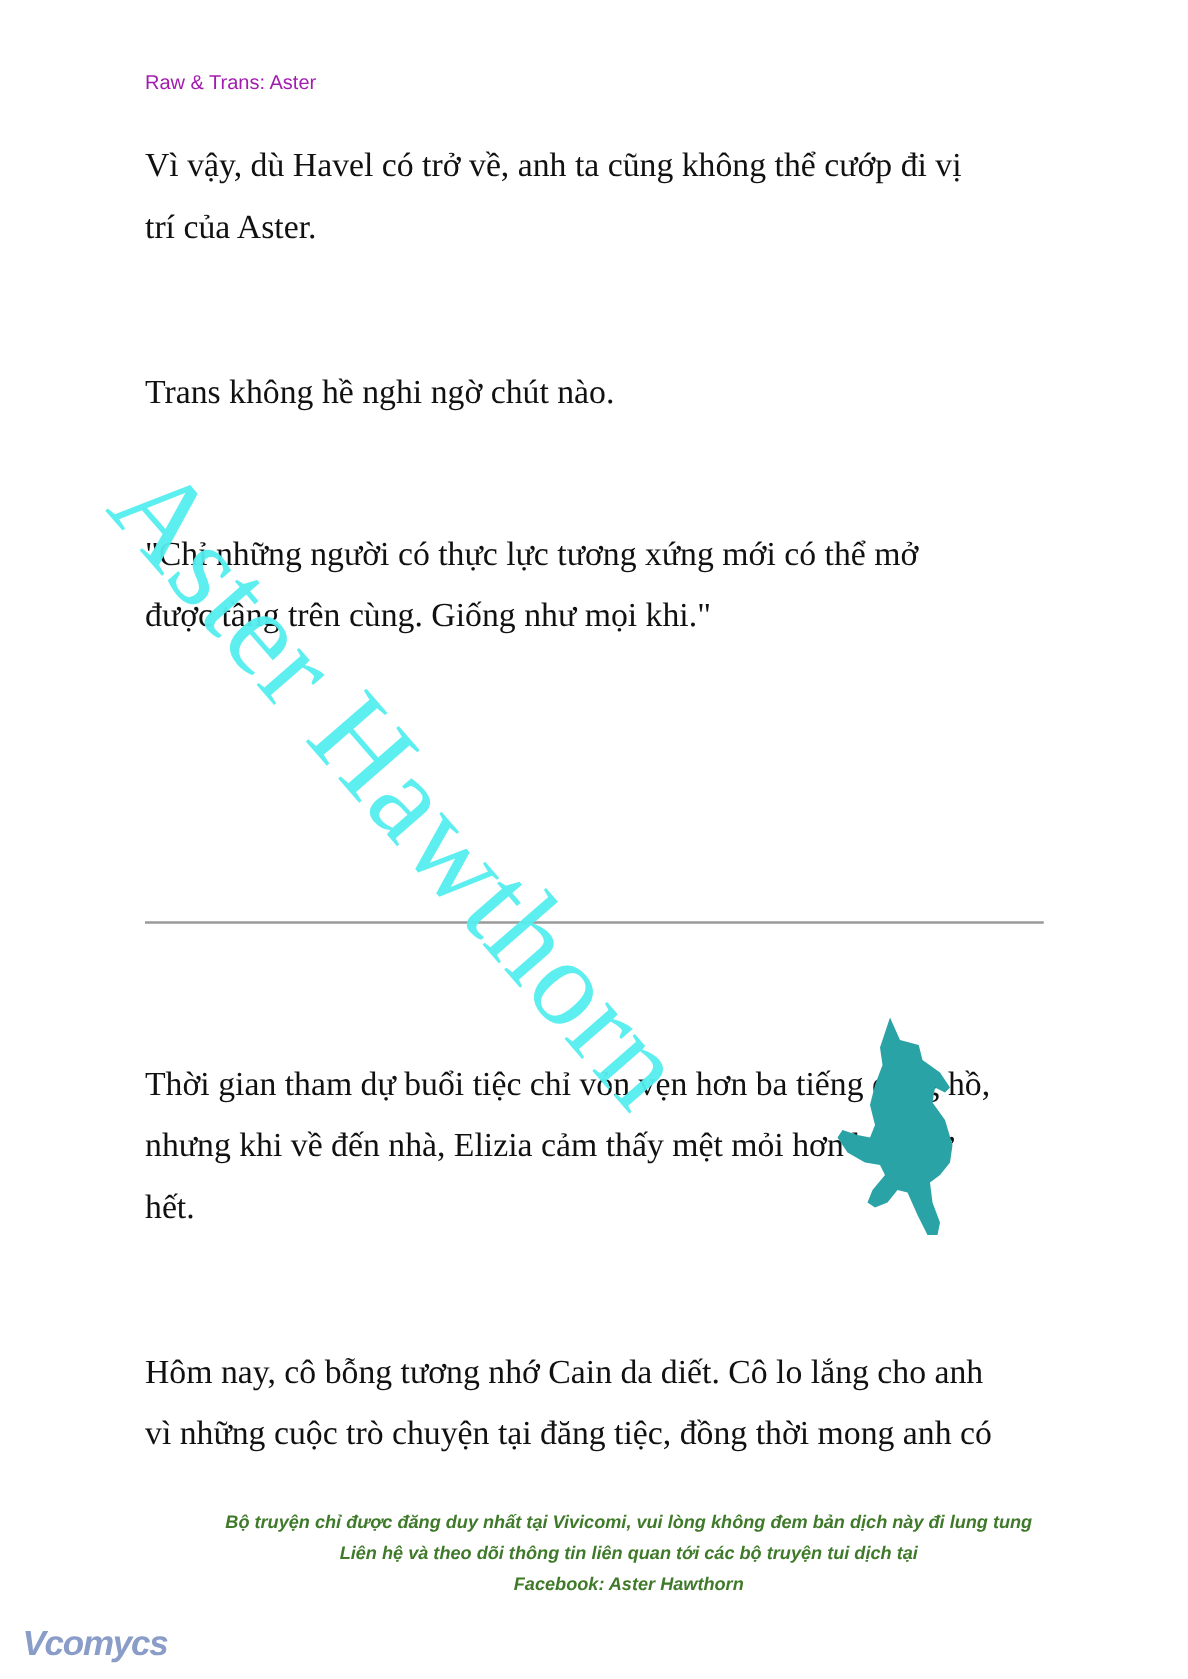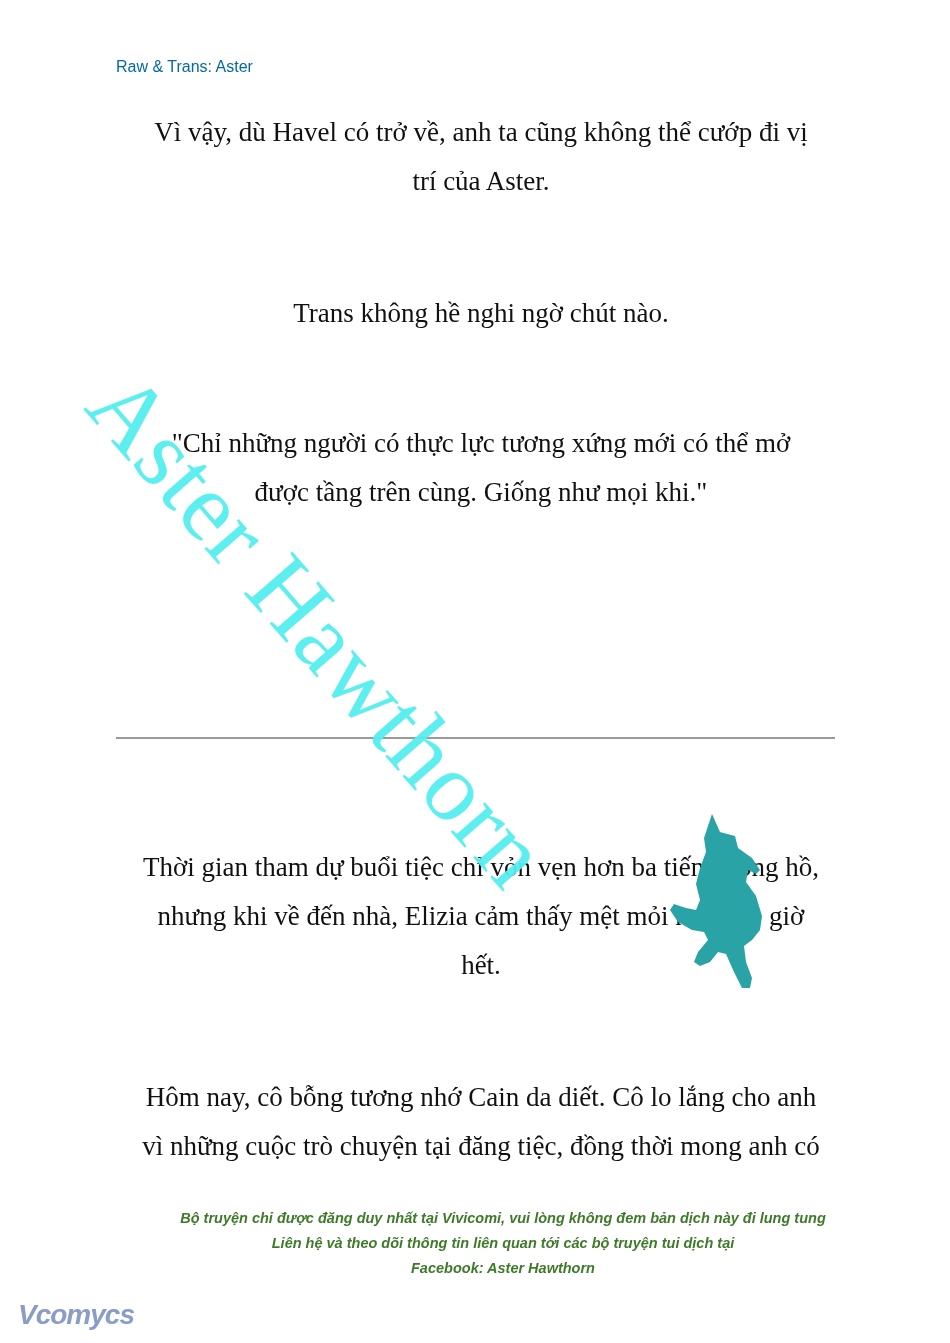--- a/index.html
+++ b/index.html
@@ -19,33 +19,32 @@
       width: 950px;
       height: 1343px;
       background: #ffffff;
     }
     .header {
       position: absolute;
       left: 116px;
       top: 58px;
       font-family: "Liberation Sans", sans-serif;
       font-size: 16px;
-      color: #0369a1;
+      color: #a21caf;
     }
     .para {
       position: absolute;
       left: 116px;
       width: 730px;
       font-family: "Liberation Serif", serif;
       font-size: 27px;
       line-height: 49px;
       color: #111111;
       margin: 0;
       white-space: nowrap;
-      text-align: center;
     }
     .para .line { display: block; }
     .divider {
       position: absolute;
       left: 116px;
       top: 737px;
       width: 719px;
       height: 2px;
       background: #9a9a9a;
     }

